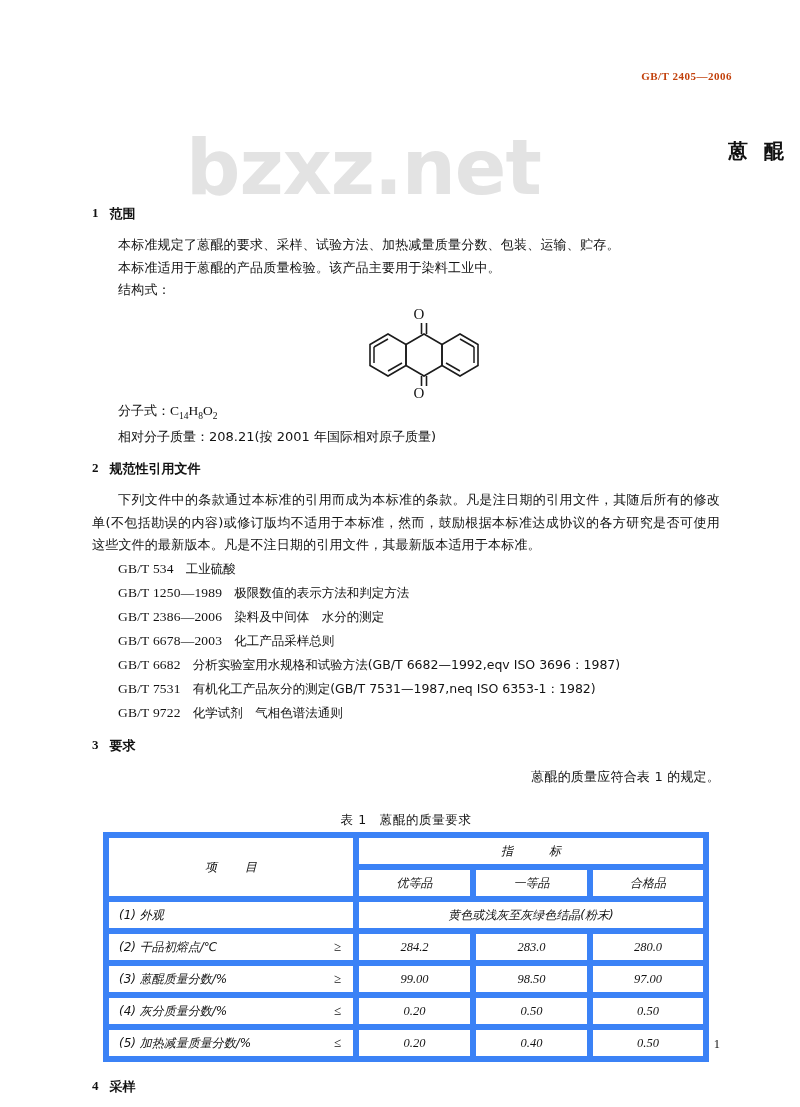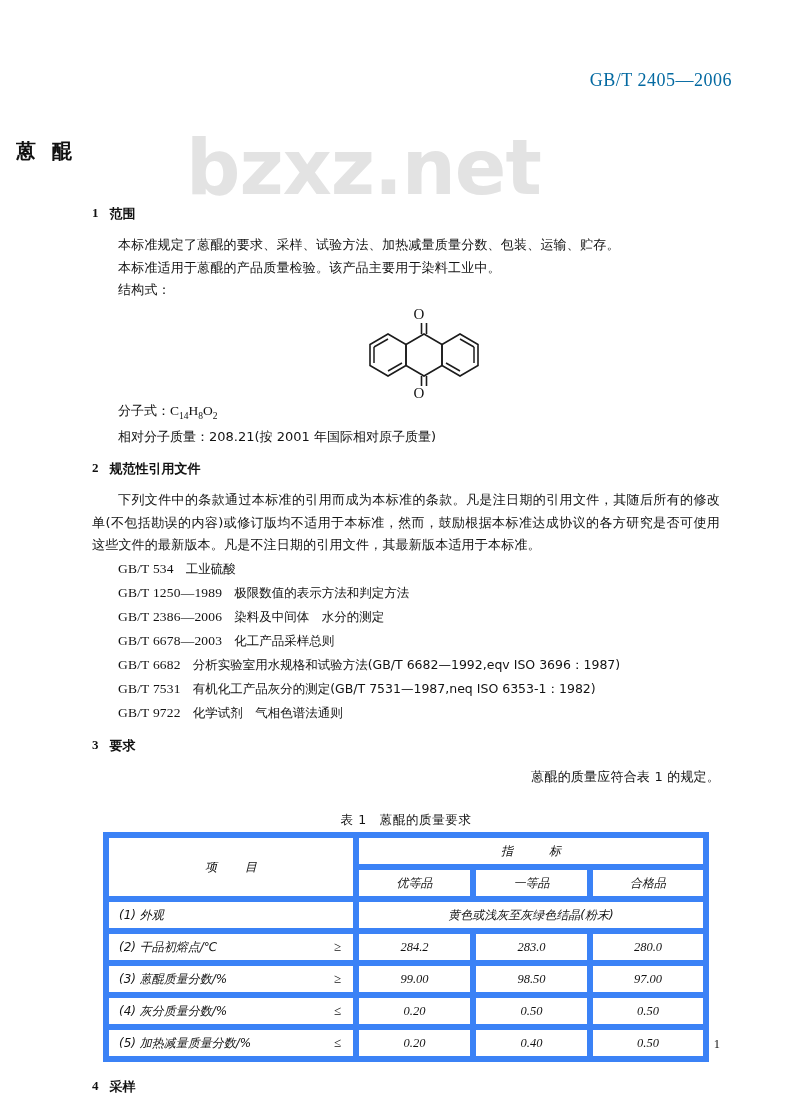--- a/index.html
+++ b/index.html
@@ -24,24 +24,24 @@
     background: #ffffff;
     pointer-events: none;
   }
 
   
   .doc-header {
     position: absolute;
     top: 70px;
     right: 68px;
     font-family: "Liberation Serif", "DejaVu Serif", serif;
-    font-size: 18px;
-    font-weight: normal;
+    font-size: 11px;
+    font-weight: bold;
     letter-spacing: 0.5px;
-    color: #0369a1;
+    color: #c2410c;
   }
 
   
   .watermark {
     position: absolute;
     left: 186px;
     top: 128px;
     width: 400px;
     height: 80px;
     font-family: "DejaVu Sans", sans-serif;
@@ -52,21 +52,21 @@
     line-height: 80px;
     user-select: none;
   }
 
   
   .doc-title {
     position: absolute;
     top: 138px;
     left: 0;
     width: 800px;
-    text-align: left;
+    text-align: right;
     font-family: "DejaVu Sans", sans-serif;
     font-size: 20px;
     font-weight: bold;
     letter-spacing: 16px;
     text-indent: 16px;
     color: #111111;
   }
 
   
   .content {

